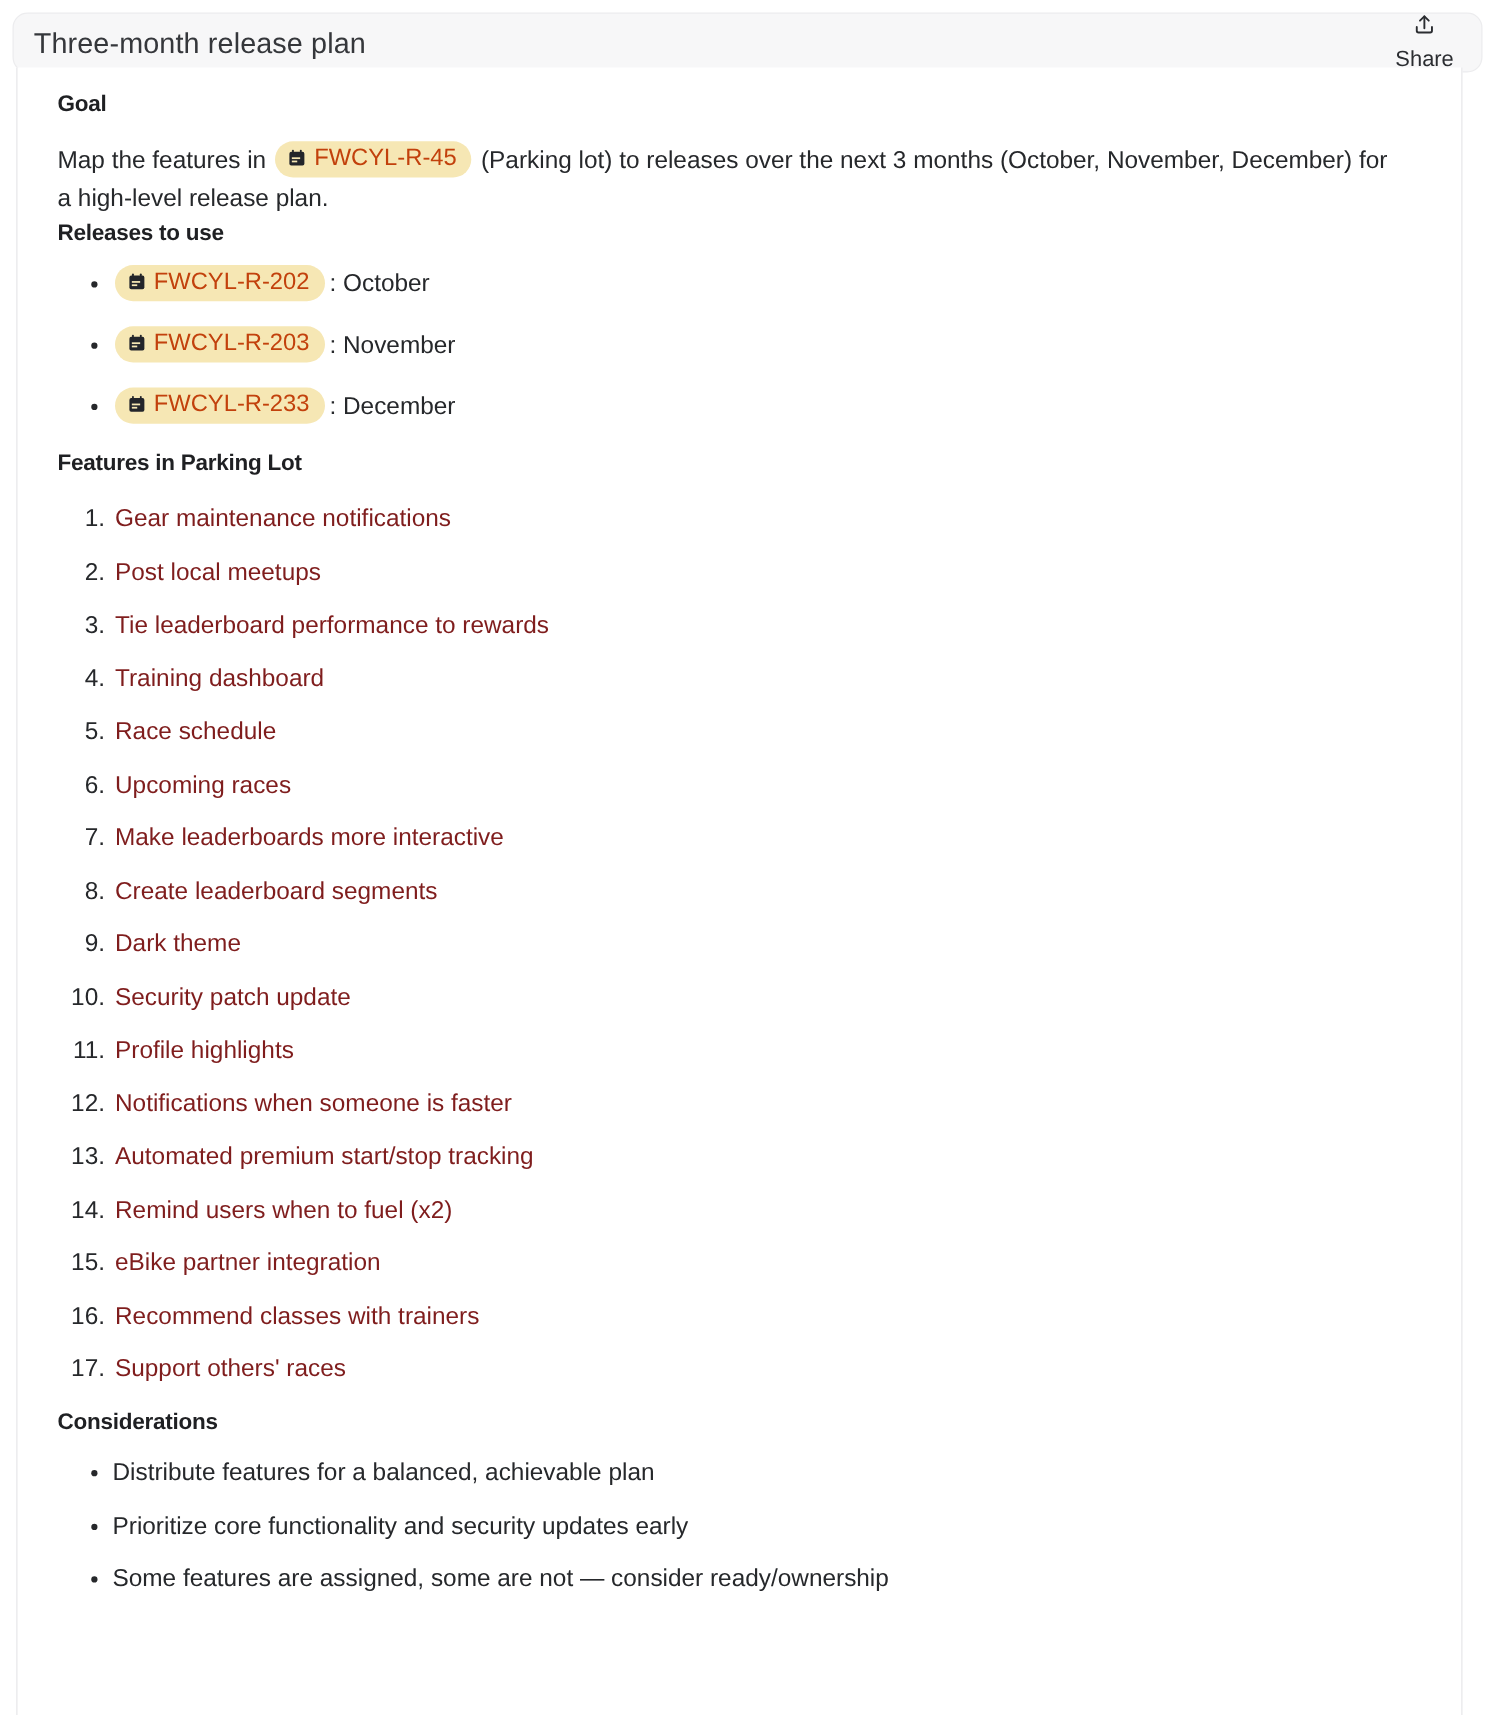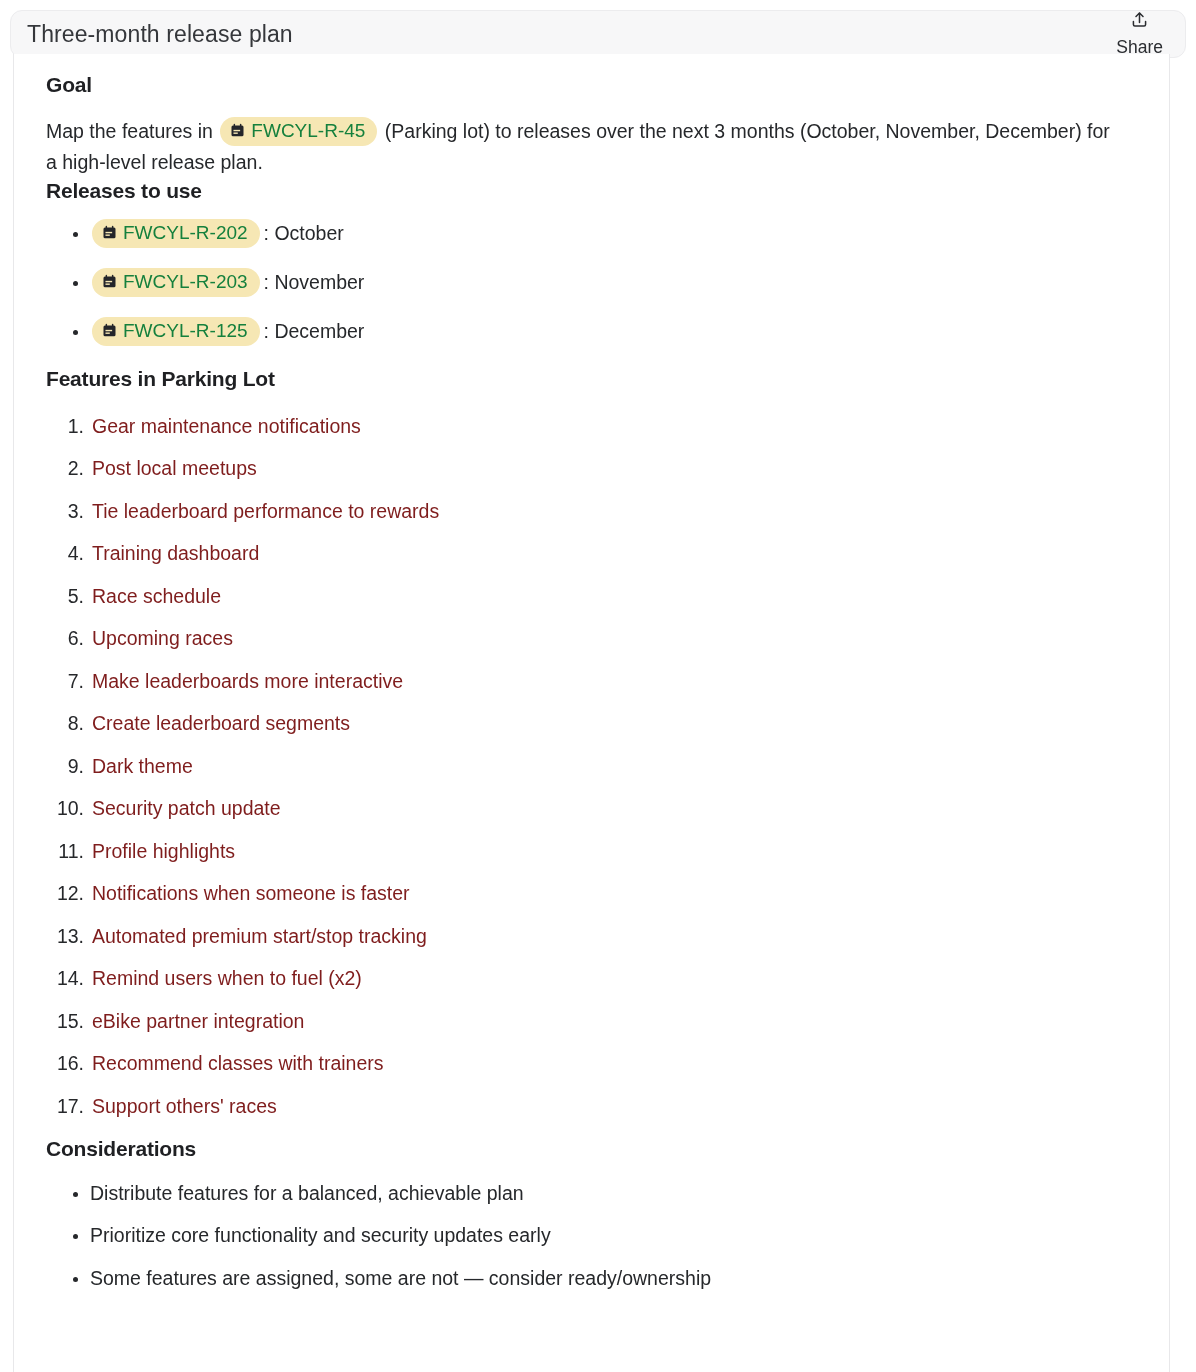--- a/index.html
+++ b/index.html
@@ -74,21 +74,21 @@
     border-left: 1px solid #e8e8ea;
     border-right: 1px solid #e8e8ea;
     overflow: hidden;
   }
   .doc-inner {
     padding: 18px 40px 0 32px;
   }
 
   
   h2.section-heading {
-    font-size: 21px;
+    font-size: 18px;
     font-weight: 700;
     letter-spacing: -0.2px;
     color: #1f2023;
     margin: 0;
     padding: 0;
     line-height: 1.25;
   }
   .h-goal        { margin: 8px 0 0 0; }
   .h-releases    { margin: 26px 0 0 0; }
   .h-features    { margin: 28px 0 0 0; }
@@ -106,21 +106,21 @@
   
   .chip {
     display: inline-flex;
     align-items: center;
     gap: 6px;
     background: #f6e7b4;
     border-radius: 999px;
     padding: 3px 12px 4px 10px;
     font-size: 19px;
     line-height: 22px;
-    color: #15803d;
+    color: #c2410c;
     white-space: nowrap;
     vertical-align: baseline;
     margin: 0 2px;
     cursor: pointer;
   }
   .chip .cal-icon { display: inline-block; line-height: 0; }
   .chip-label { display: inline-block; }
 
   
   ul.release-list {
@@ -252,21 +252,21 @@
           <span class="chip">
             <span class="cal-icon">
               <svg width="15" height="15" viewBox="0 0 16 16" fill="#23252a">
                 <rect x="1.6" y="2.6" width="12.8" height="11.6" rx="1.6"></rect>
                 <rect x="3.9" y="0.8" width="1.5" height="3.1" rx="0.7"></rect>
                 <rect x="10.6" y="0.8" width="1.5" height="3.1" rx="0.7"></rect>
                 <rect x="3.7" y="7.3" width="7.1" height="1.5" fill="#f6e7b4"></rect>
                 <rect x="3.7" y="10.1" width="4.6" height="1.5" fill="#f6e7b4"></rect>
               </svg>
             </span>
-            <span class="chip-label">FWCYL-R-125</span>
+            <span class="chip-label">FWCYL-R-233</span>
           </span><span class="release-suffix">: December</span>
         </li>
       </ul>
 
       <h2 class="section-heading h-features">Features in Parking Lot</h2>
 
       <ol class="features-list">
         <li>Gear maintenance notifications</li>
         <li>Post local meetups</li>
         <li>Tie leaderboard performance to rewards</li>

